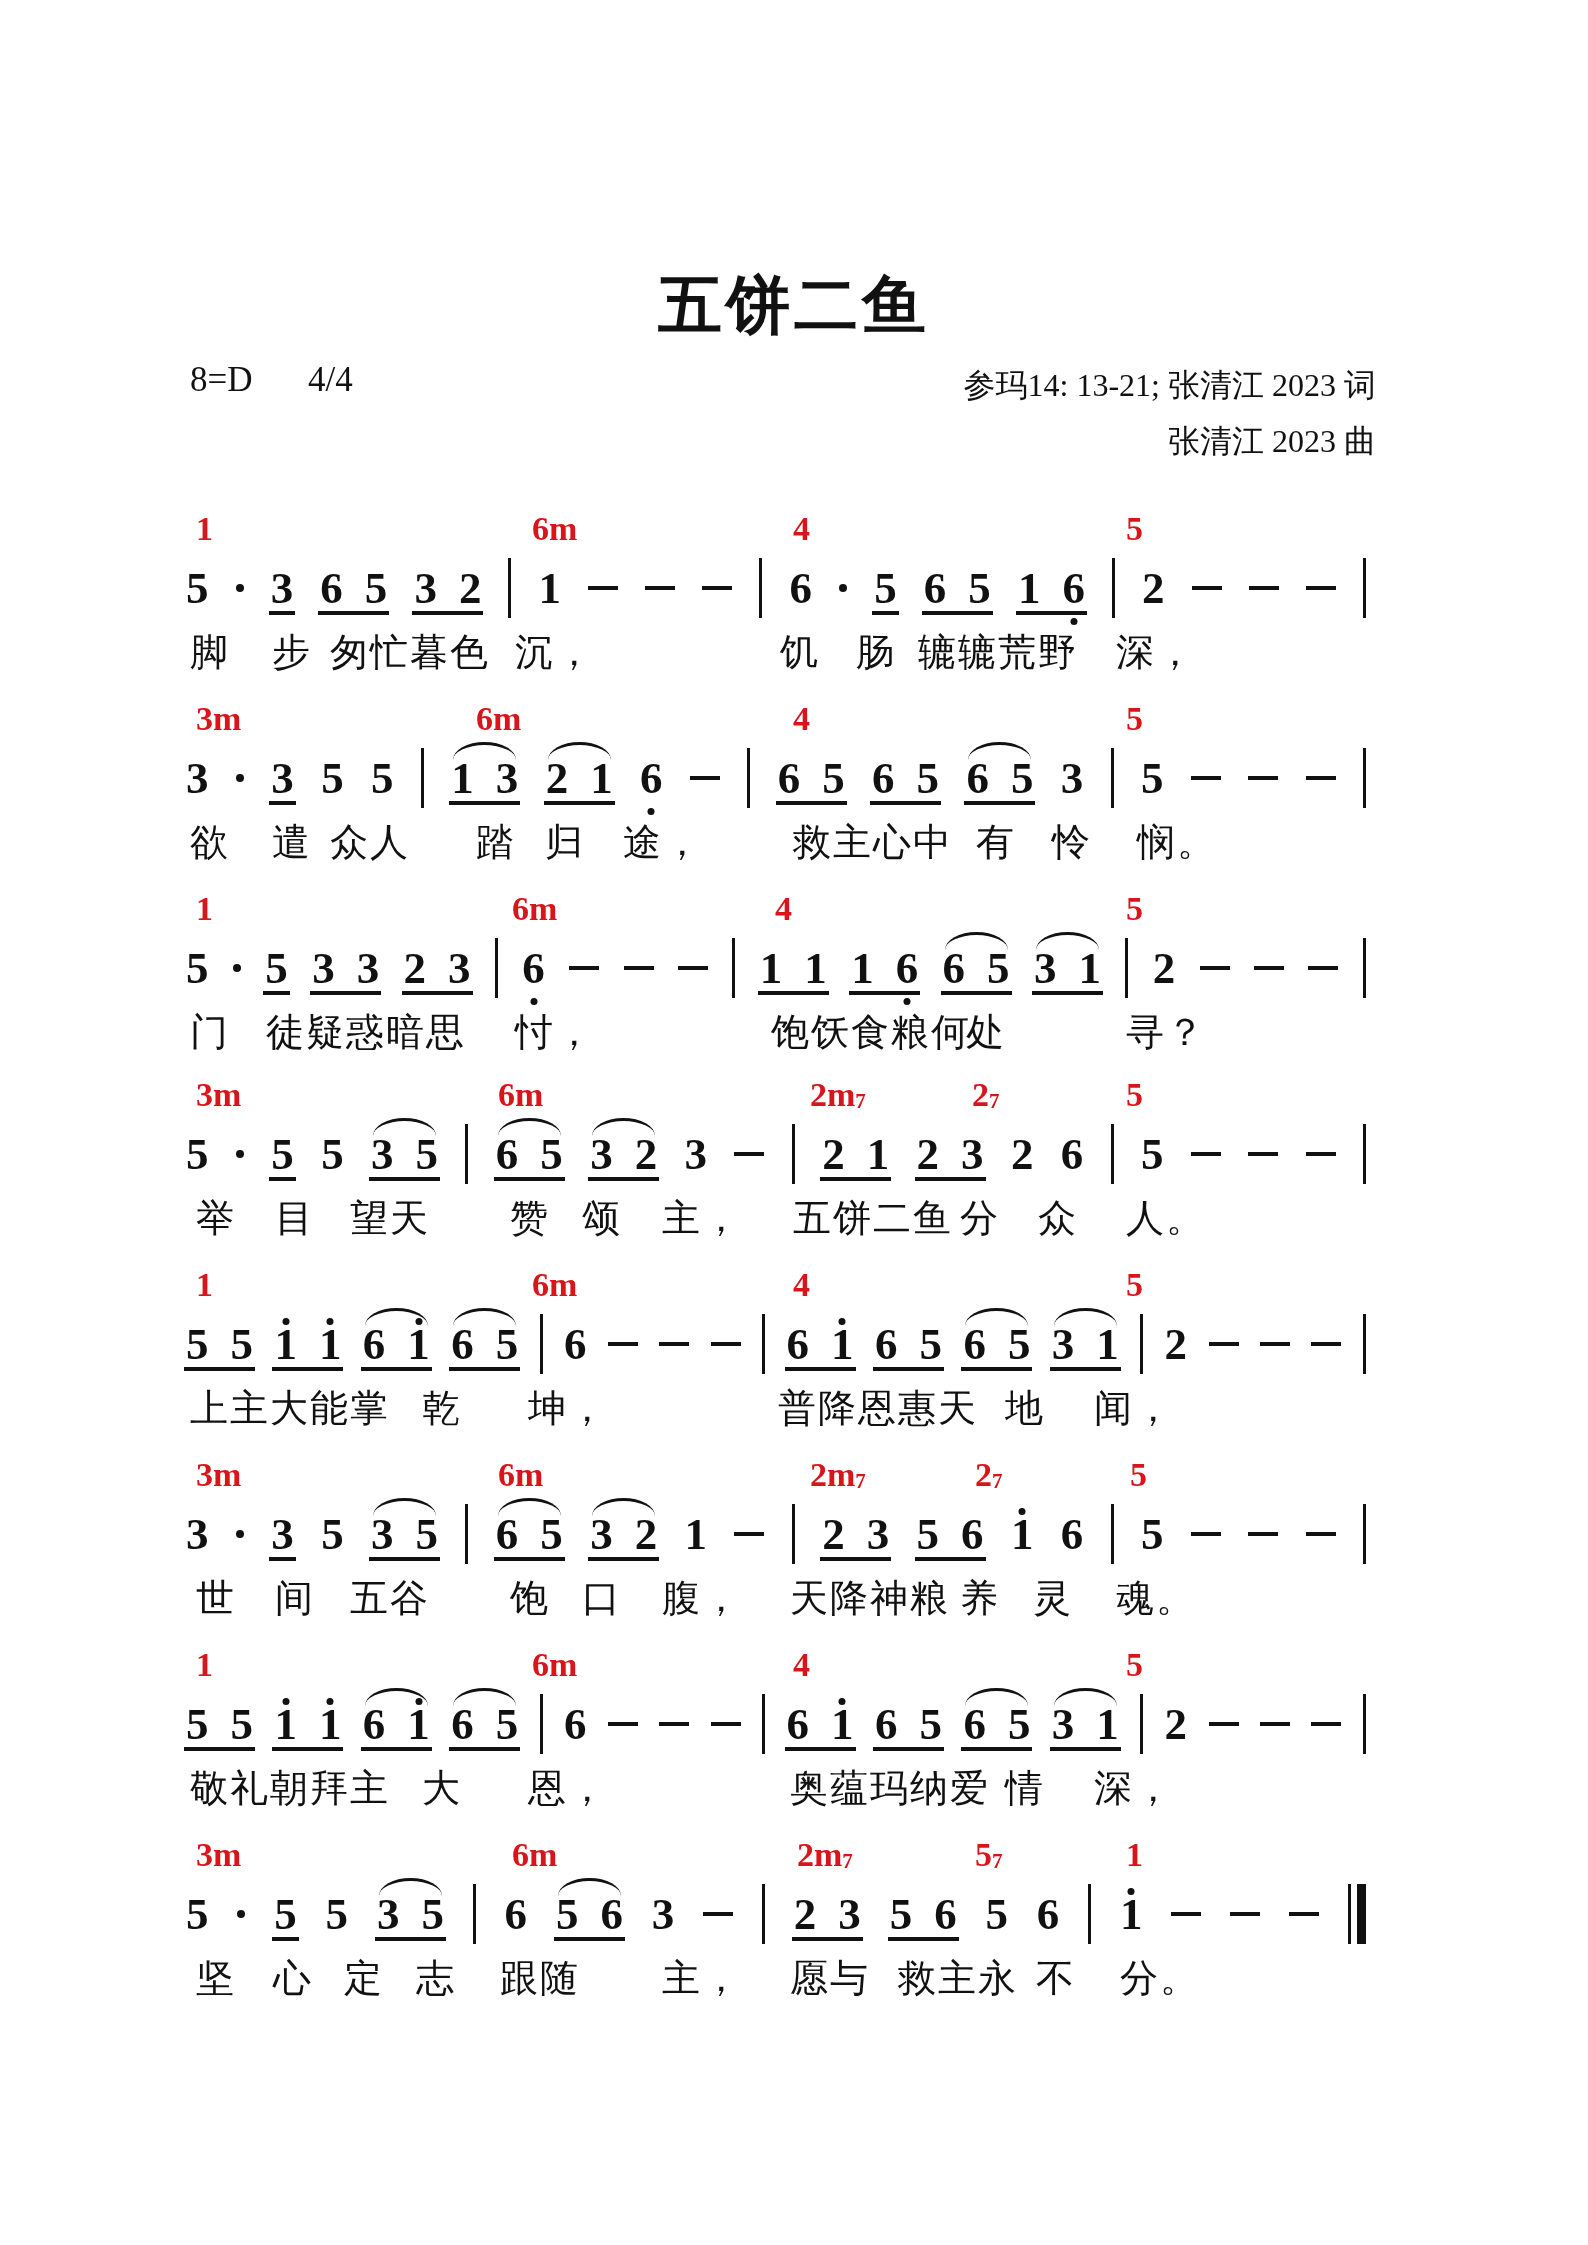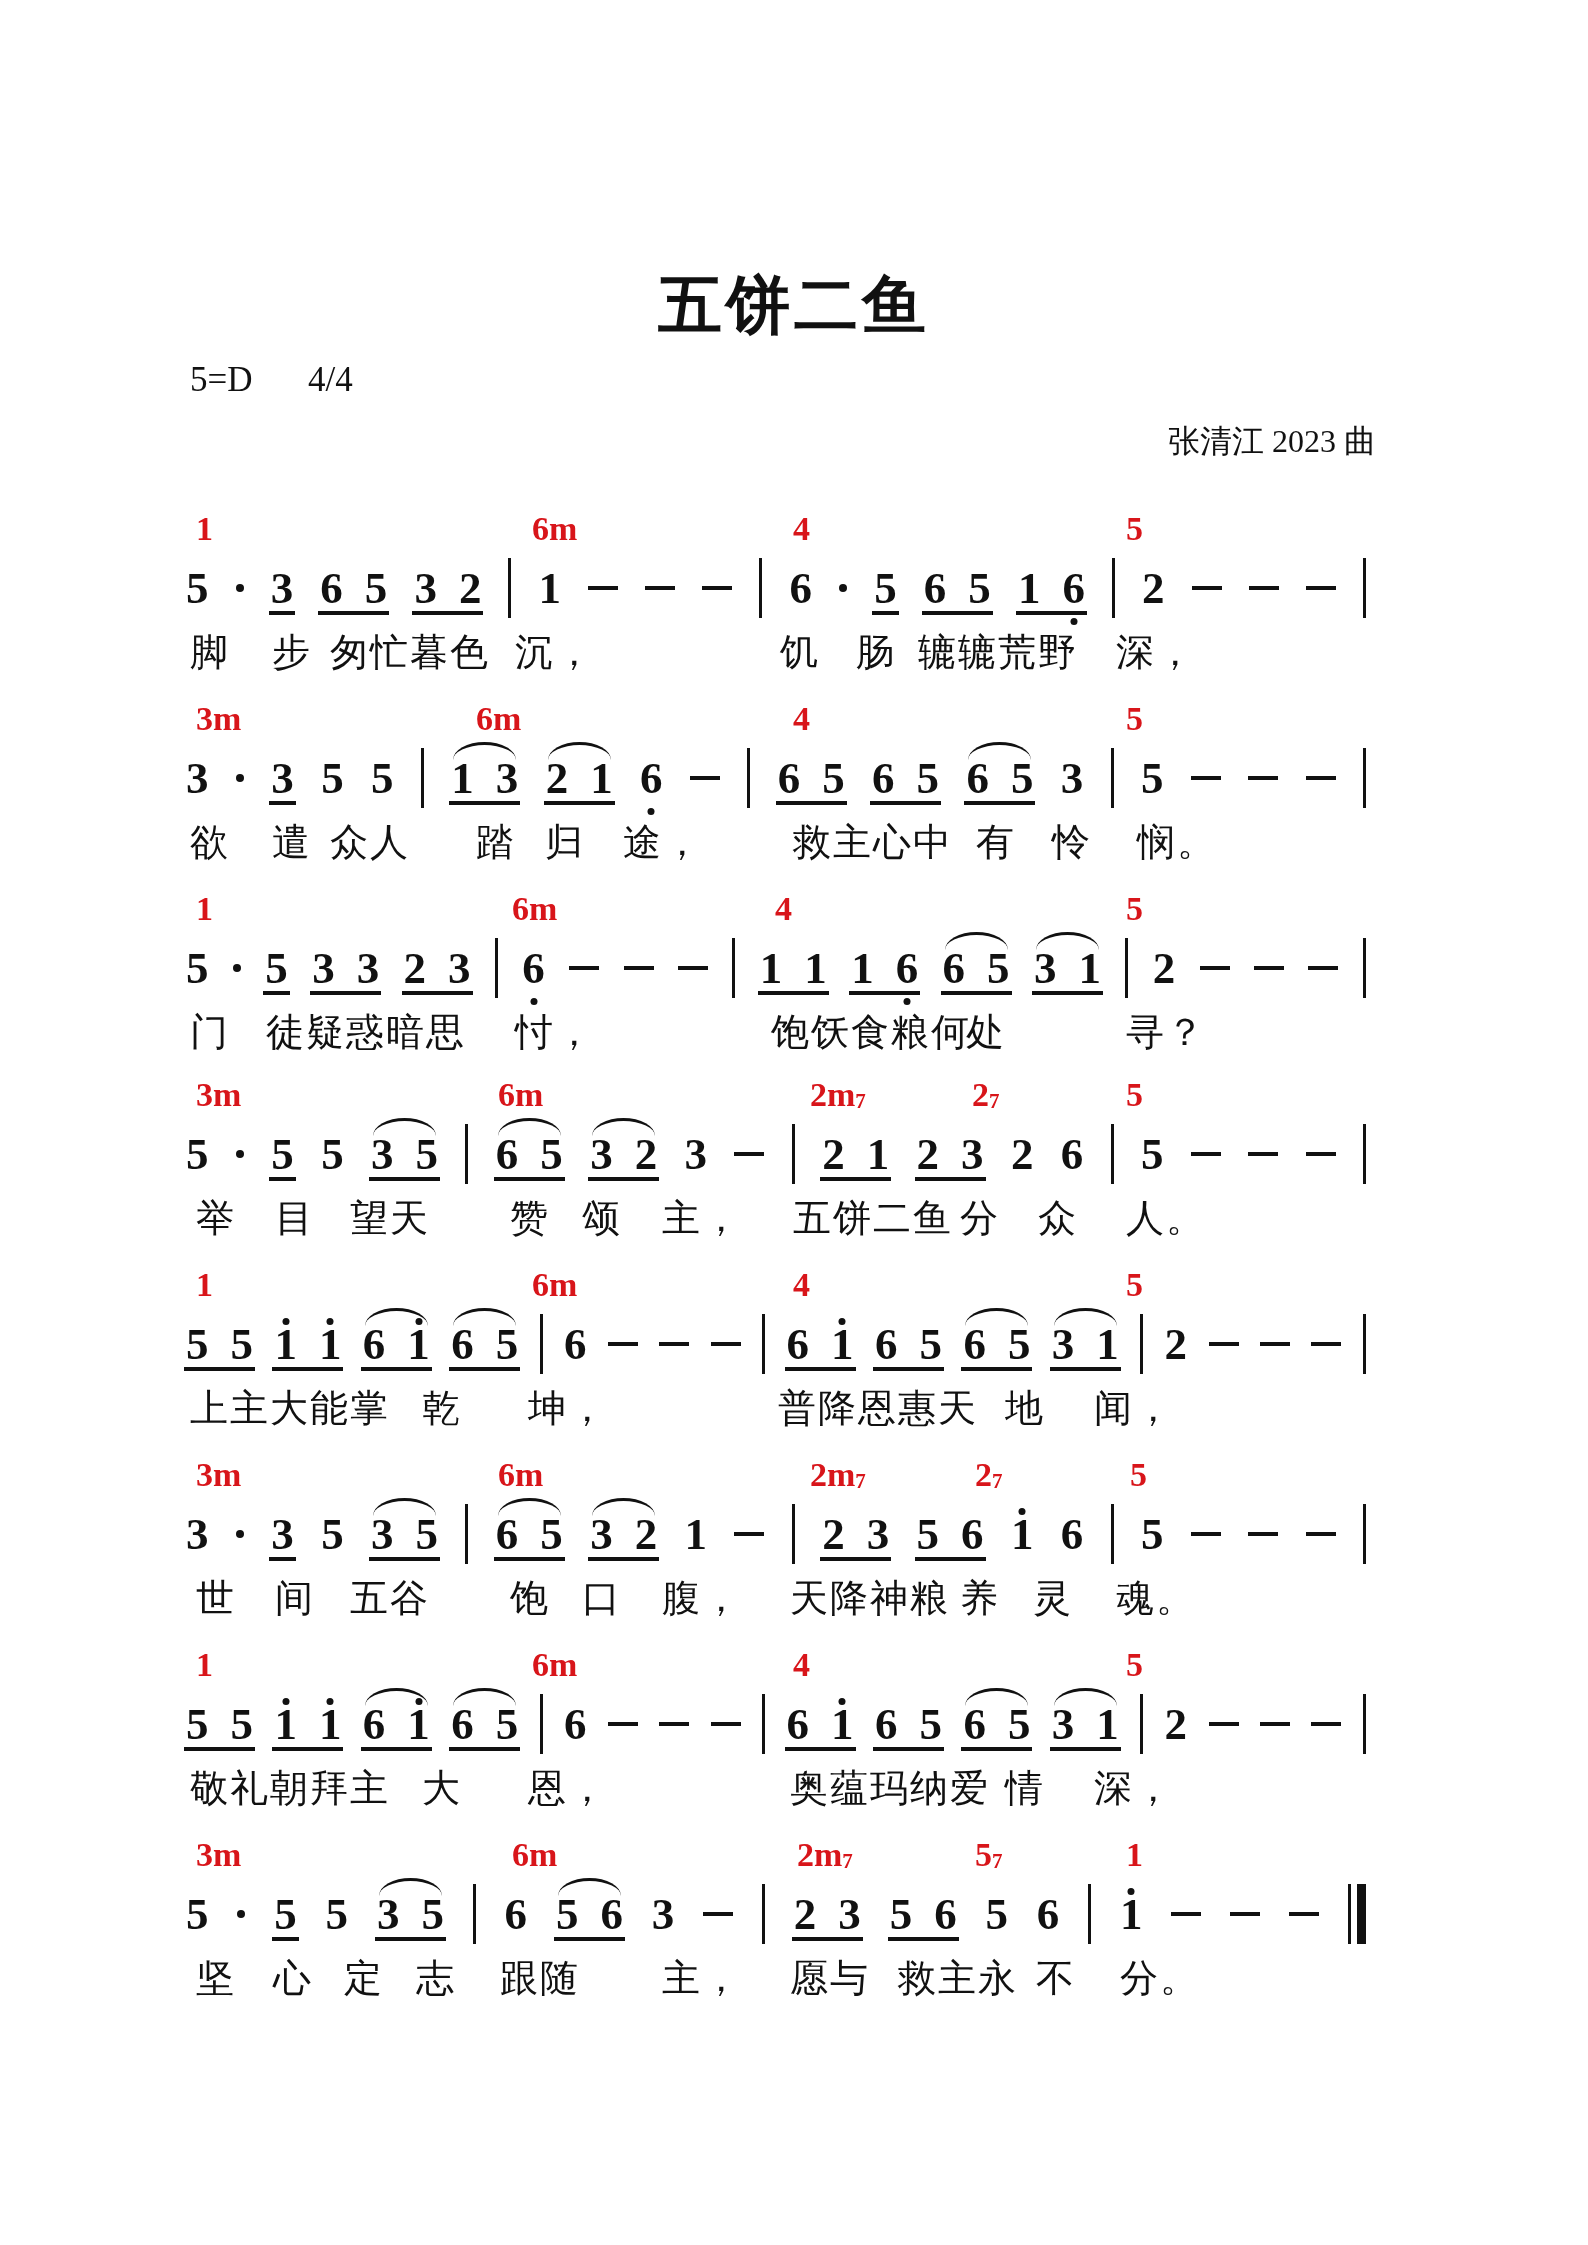--- a/index.html
+++ b/index.html
@@ -41,22 +41,23 @@
   .endb .thick{width:9px;height:60px;background:#111;}
 
   .lyrics{position:absolute;left:0;top:118px;width:100%;font-size:38px;}
   .lyr{position:absolute;top:0;white-space:nowrap;letter-spacing:2px;line-height:1.2;}
 </style>
 </head>
 <body>
 
 <div class="sheet">
   <div class="title">五饼二鱼</div>
-  <div class="keysig">5=D</div>
+  <div class="keysig">8=D</div>
   <div class="meter">4/4</div>
+  <div class="credit1">参玛14: 13-21; 张清江 2023 词</div>
   <div class="credit2">张清江 2023 曲</div>
   <div id="music">
       <div class="system" style="top: 512px;">
         <div class="chord" style="left: 196px; color: rgb(216, 21, 26);">1</div>
         <div class="chord" style="left: 532px; color: rgb(216, 21, 26);">6m</div>
         <div class="chord" style="left: 793px; color: rgb(216, 21, 26);">4</div>
         <div class="chord" style="left: 1126px; color: rgb(216, 21, 26);">5</div>
         <div class="notes">
           <div class="grp">
             <span class="d">5</span>

